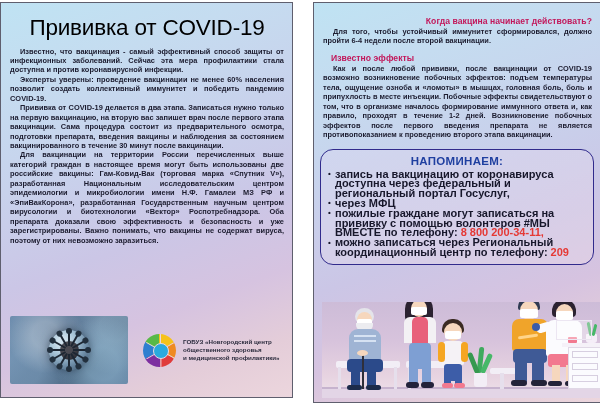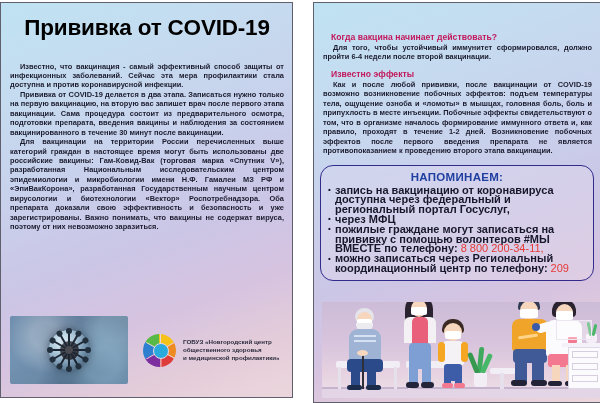--- a/index.html
+++ b/index.html
@@ -21,24 +21,24 @@
   }
   .panel-left{left:0px;top:2px;width:293px;height:396px;}
   .panel-right{left:313px;top:2px;width:287px;height:401px;border-right:none;}
 
   .pad{padding:6px 8px 0 9px;}
 
   
   .title{
     text-align:center;
     font-size:22.5px;
-    font-weight:bold;
+    font-weight:normal;
     color:#000000;
     letter-spacing:-0.2px;
-    margin:8px 0 22px 0;
+    margin:8px 0 7px 0;
     line-height:1;
   }
 
   
   p.body{
     margin:0 0 0 0;
     font-size:7.4px;
     line-height:9.45px;
     color:#1b1b2e;
     text-align:justify;
@@ -83,21 +83,21 @@
     color:#17172b;
     font-weight:bold;
     padding-left:8px;
     margin-bottom:0.5px;
   }
   ul.remind-list li::before{
     content:"•";
     position:absolute;left:1px;top:-0.5px;
     font-size:8px;color:#17172b;
   }
-  .phone{color:#e53935;font-weight:normal;}
+  .phone{color:#e53935;font-weight:bold;}
 
   
   .photo-row{
     position:absolute;left:9px;bottom:13px;right:8px;
     display:flex;align-items:center;
   }
   .virus{
     position:relative;
     width:118px;height:68px;
     border-radius:2px;
@@ -185,20 +185,21 @@
 
 <div class="sheet">
 
   <div class="gap"></div>
 
   <div class="panel panel-left">
     <div class="pad">
       <div class="title">Прививка от COVID-19</div>
 
       <p class="body">Известно, что вакцинация - самый эффективный способ защиты от инфекционных заболеваний. Сейчас эта мера профилактики стала доступна и против коронавирусной инфекции.</p>
+      <p class="body">Эксперты уверены: проведение вакцинации не менее 60% населения позволит создать коллективный иммунитет и победить пандемию COVID-19.</p>
 
       <p class="body">Прививка от COVID-19 делается в два этапа. Записаться нужно только на первую вакцинацию, на вторую вас запишет врач после первого этапа вакцинации. Сама процедура состоит из предварительного осмотра, подготовки препарата, введения вакцины и наблюдения за состоянием вакцинированного в течение 30 минут после вакцинации.</p>
 
       <p class="body">Для вакцинации на территории России перечисленных выше категорий граждан в настоящее время могут быть использованы две российские вакцины: Гам-Ковид-Вак (торговая марка «Спутник V»), разработанная Национальным исследовательским центром эпидемиологии и микробиологии имени Н.Ф. Гамалеи МЗ РФ и «ЭпиВакКорона», разработанная Государственным научным центром вирусологии и биотехнологии «Вектор» Роспотребнадзора. Оба препарата доказали свою эффективность и безопасность и уже зарегистрированы. Важно понимать, что вакцины не содержат вируса, поэтому от них невозможно заразиться.</p>
     </div>
 
     <div class="photo-row">
       <div class="virus">
         <div class="ball"></div>
         <div class="core"></div>
@@ -230,21 +231,21 @@
           <div>ГОБУЗ «Новгородский центр</div>
           <div>общественного здоровья</div>
           <div>и медицинской профилактики»</div>
         </div>
       </div>
     </div>
   </div>
 
   <div class="panel panel-right">
     <div class="pad" style="padding-top:13px;">
-      <h2 class="sec" style="margin-top:16px;">Когда вакцина начинает действовать?</h2>
+      <h2 class="sec" style="margin-top:0;text-align:right;">Когда вакцина начинает действовать?</h2>
       <p class="body">Для того, чтобы устойчивый иммунитет сформировался, должно пройти 6-4 недели после второй вакцинации.</p>
 
       <h2 class="sec">Известно эффекты</h2>
       <p class="body">Как и после любой прививки, после вакцинации от COVID-19 возможно возникновение побочных эффектов: подъем температуры тела, ощущение озноба и «ломоты» в мышцах, головная боль, боль и припухлость в месте инъекции. Побочные эффекты свидетельствуют о том, что в организме началось формирование иммунного ответа и, как правило, проходят в течение 1-2 дней. Возникновение побочных эффектов после первого введения препарата не является противопоказанием к проведению второго этапа вакцинации.</p>
     </div>
 
     <div class="remind">
       <div class="remind-title">НАПОМИНАЕМ:</div>
       <ul class="remind-list">
         <li><span>запись на вакцинацию от коронавируса доступна через федеральный и региональный портал Госуслуг,</span></li>

